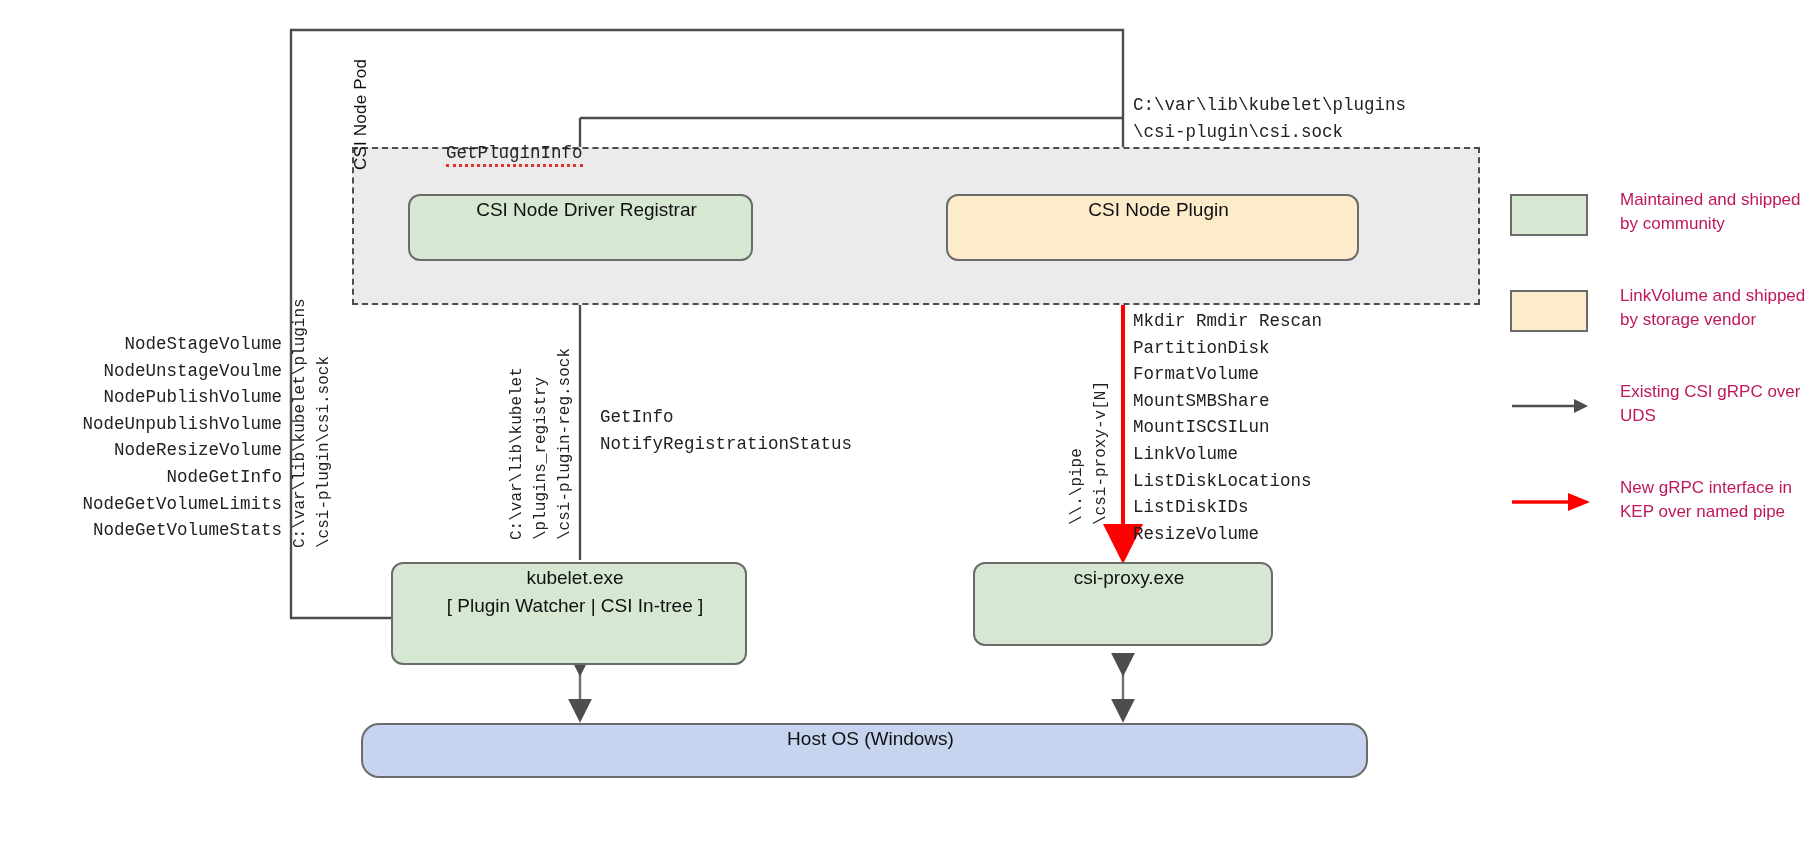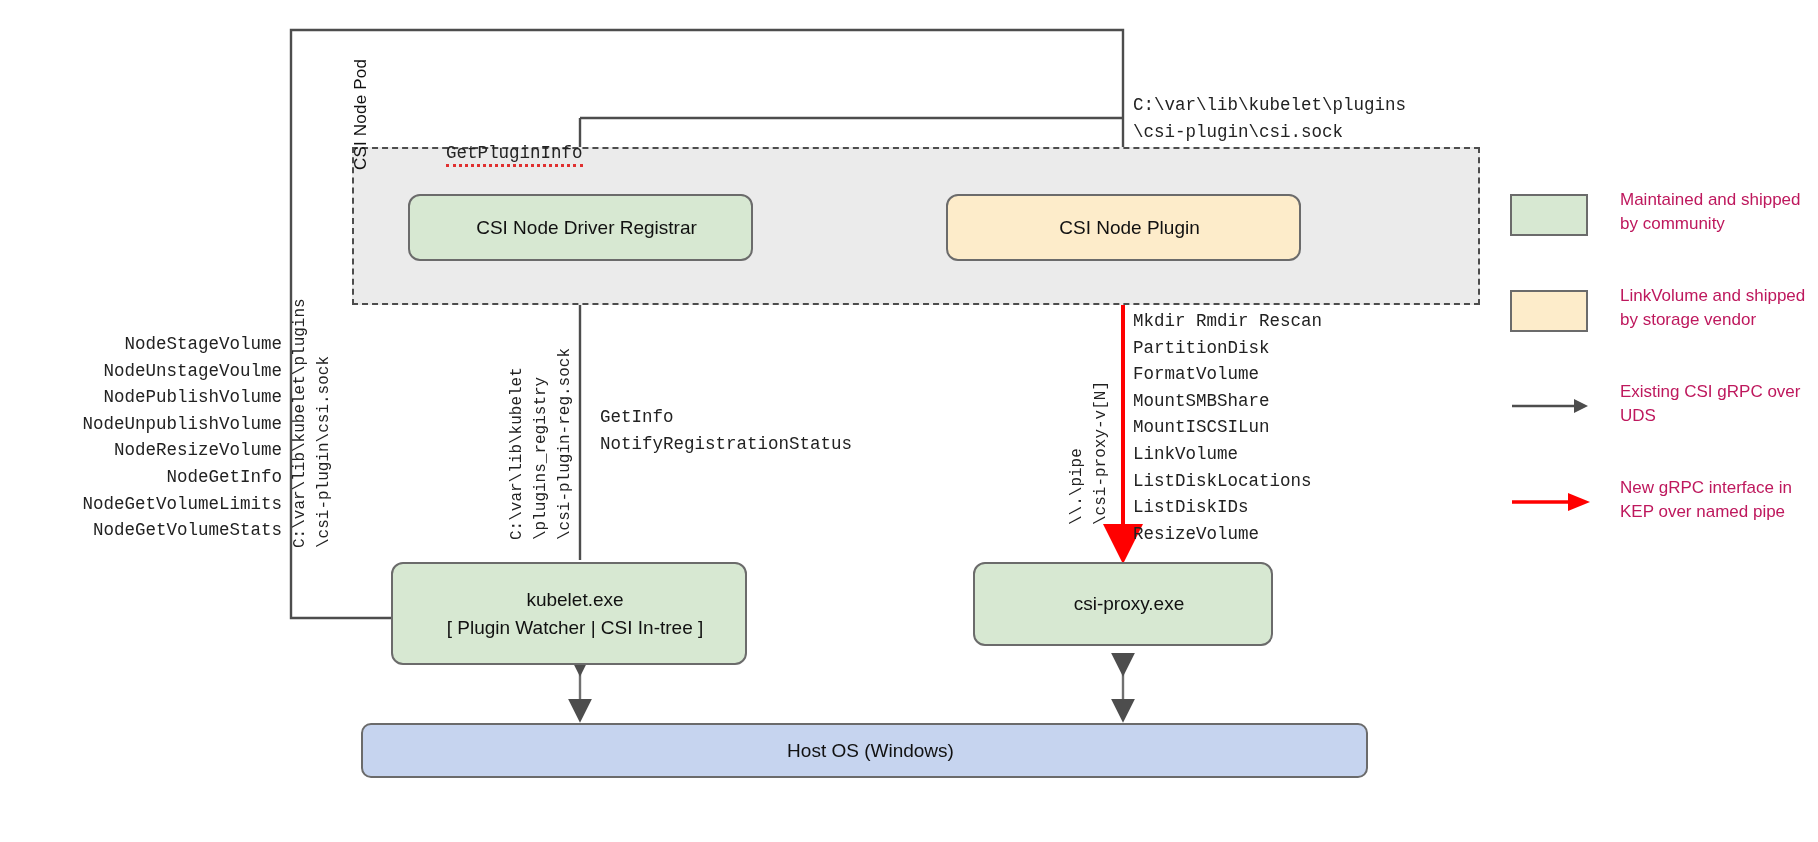--- a/index.html
+++ b/index.html
@@ -9,31 +9,31 @@
   svg.wires{position:absolute;left:0;top:0;width:1818px;height:842px;pointer-events:none;}
 
   .podbox{position:absolute;left:352px;top:147px;width:1128px;height:158px;
           background:#ebebeb;border:2px dashed #4d4d4d;box-sizing:border-box;}
   .podlabel{position:absolute;left:351px;top:170px;width:120px;
             transform:rotate(-90deg);transform-origin:0 0;
             font-size:17px;color:#111;white-space:nowrap;letter-spacing:.2px;}
 
   .node{position:absolute;box-sizing:border-box;border:2px solid #6b6b6b;
         border-radius:12px;display:flex;flex-direction:column;
-        align-items:center;justify-content:center;text-align:center;
+        align-items:center;justify-content:flex-start;text-align:center;
         font-size:19px;color:#111;line-height:1.45;padding-left:12px;}
   .green{background:#d7e8d2;}
   .yellow{background:#fdecca;}
   .blue{background:#c6d4ef;}
 
   #registrar{left:408px;top:194px;width:345px;height:67px;}
-  #nodeplugin{left:946px;top:194px;width:355px;height:67px;}
+  #nodeplugin{left:946px;top:194px;width:413px;height:67px;}
   #kubelet{left:391px;top:562px;width:356px;height:103px;}
   #csiproxy{left:973px;top:562px;width:300px;height:84px;}
-  #hostos{left:361px;top:723px;width:1007px;height:55px;border-radius:10px;}
+  #hostos{left:361px;top:723px;width:1007px;height:55px;border-radius:18px;}
 
   .mono{font-family:"Liberation Mono",monospace;font-size:17.5px;
         color:#222;line-height:1.52;white-space:pre;}
 
   #getplugininfo{position:absolute;left:389px;top:113px;}
   .squig{border-bottom:3px dotted #e03030;padding-bottom:1px;margin-left:15px;}
 
   #pluginpath{position:absolute;left:1133px;top:92px;text-align:left;}
 
   #nodeops{position:absolute;left:24px;top:331px;text-align:right;width:258px;}

